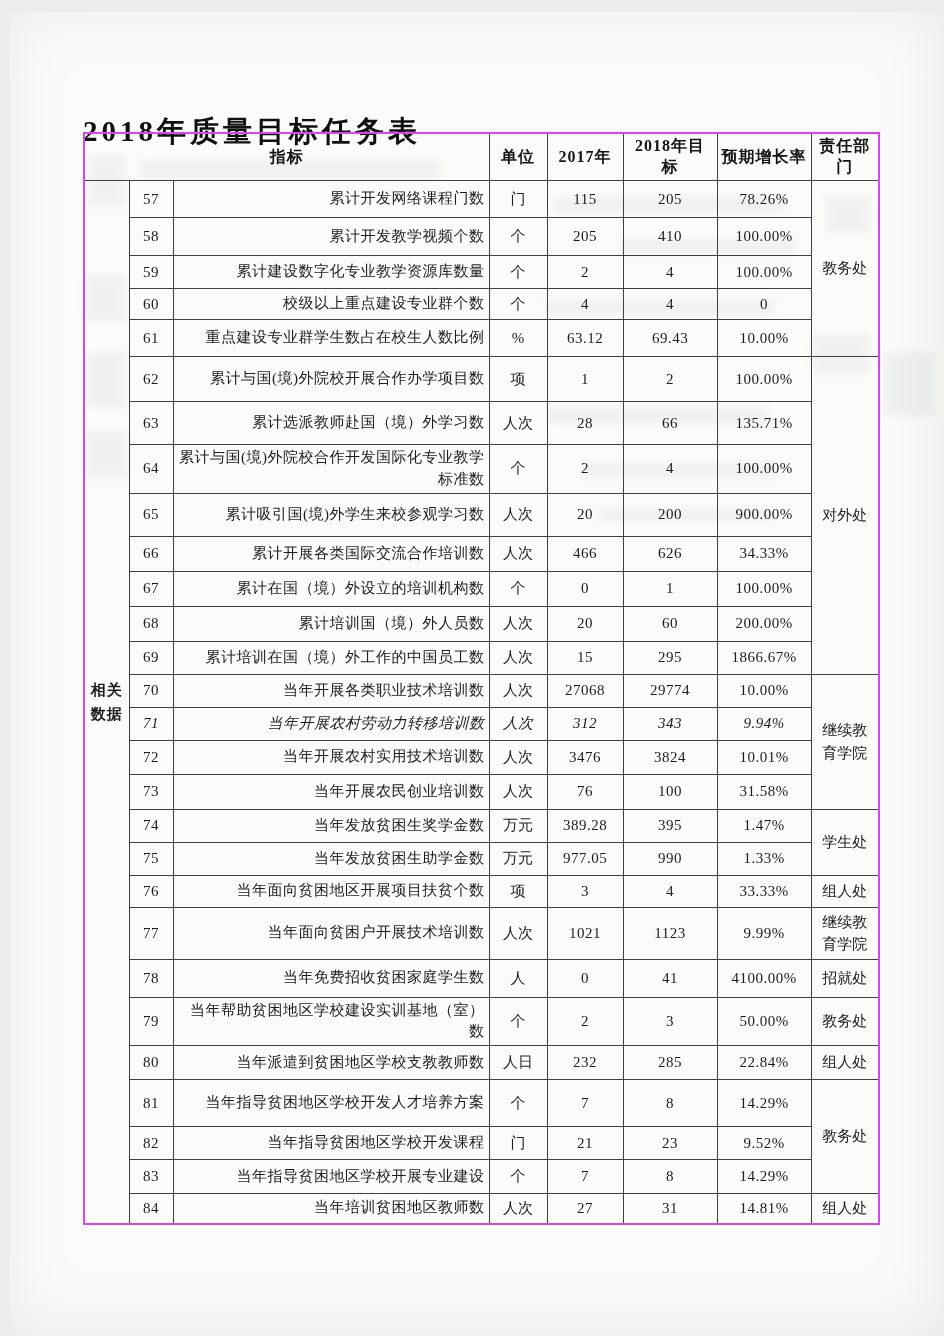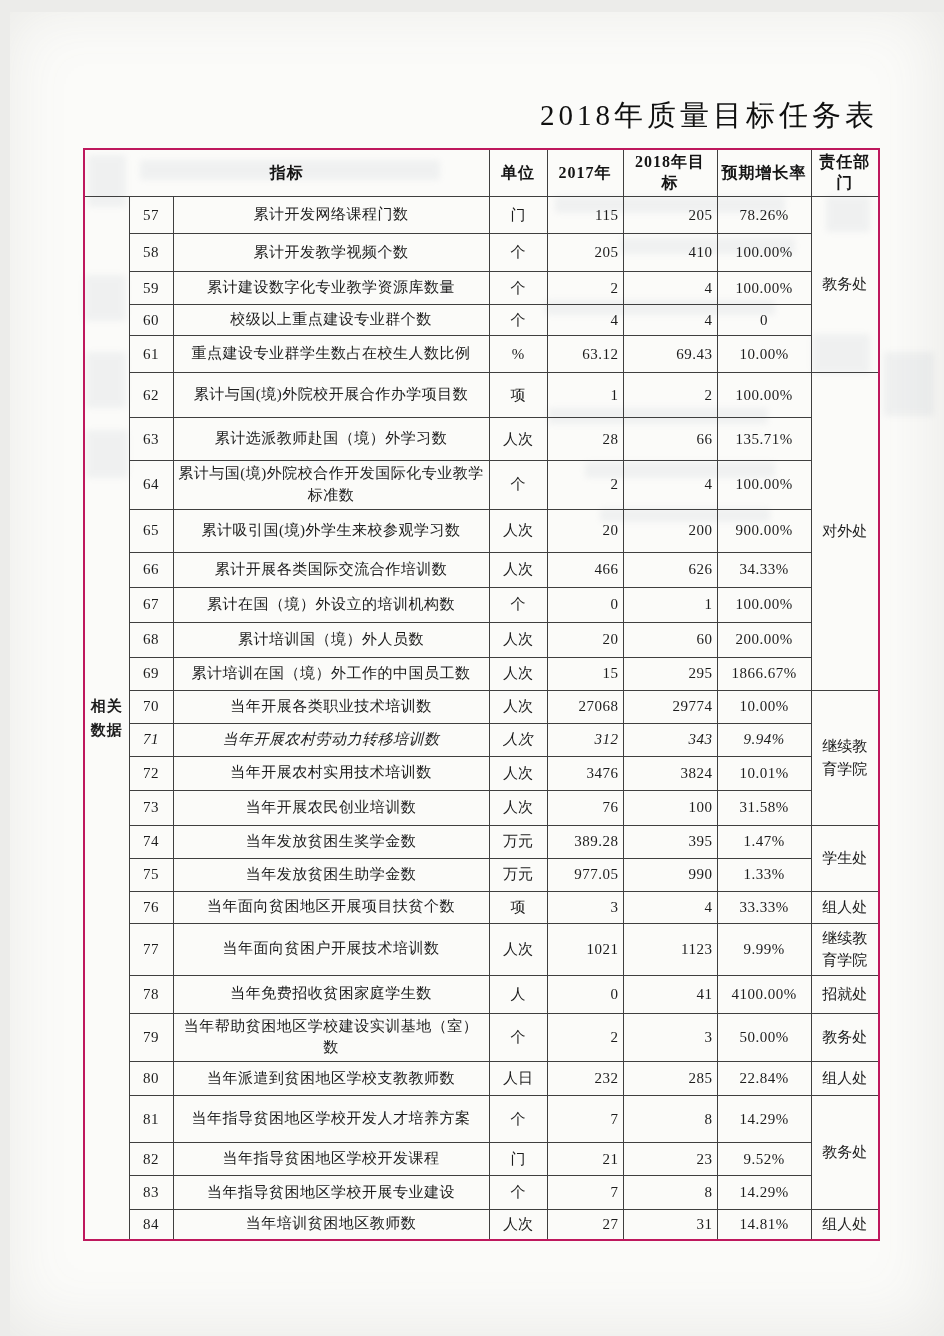--- a/index.html
+++ b/index.html
@@ -13,43 +13,43 @@
     font-family:"Liberation Serif","DejaVu Serif",serif;
     color:#1e1e1e;
   }
   .edge-top, .edge-left {
     position:absolute; background:#ececea; pointer-events:none;
   }
   .edge-top { left:0; top:0; width:944px; height:12px; }
   .edge-left { left:0; top:0; width:10px; height:1336px; }
 
   .title {
-    position:absolute; top:96px; left:83px; width:795px;
-    margin:0; text-align:right;
-    font-size:29px; font-weight:normal; letter-spacing:4px; color:#101010;
+    position:absolute; top:112px; left:83px; width:795px;
+    margin:0; text-align:left;
+    font-size:29px; font-weight:bold; letter-spacing:4px; color:#101010;
   }
 
   table.qt {
-    position:absolute; top:148px; left:83px; width:795px;
+    position:absolute; top:132px; left:83px; width:795px;
     border-collapse:collapse; table-layout:fixed;
-    border:2px solid #be185d;
+    border:2px solid #d946ef;
   }
   table.qt th, table.qt td {
     border:1px solid #3f3f3f;
     padding:2px 4px;
     vertical-align:middle;
     overflow:hidden;
   }
   table.qt thead tr { height:38px; }
   th { font-size:16px; font-weight:bold; letter-spacing:1px; color:#141414; }
   td { font-size:15px; color:#1c1c1c; }
   td.no    { text-align:center; letter-spacing:.5px; }
-  td.ind   { text-align:center; padding-left:8px; padding-right:6px; letter-spacing:.5px; line-height:1.45; }
+  td.ind   { text-align:right; padding-left:8px; padding-right:6px; letter-spacing:.5px; line-height:1.45; }
   td.unit  { text-align:center; }
-  td.val   { text-align:right; letter-spacing:.5px; }
+  td.val   { text-align:center; letter-spacing:.5px; }
   td.growth{ text-align:center; letter-spacing:.5px; }
   td.dept  { text-align:center; line-height:1.5; }
   td.group-cell {
     text-align:center; font-weight:bold; letter-spacing:1px;
     line-height:1.6; padding:0 7px; vertical-align:middle;
   }
   .ghost {
     position:absolute; background:#8d99ab; opacity:.10;
     filter:blur(3px); border-radius:3px; pointer-events:none;
   }

